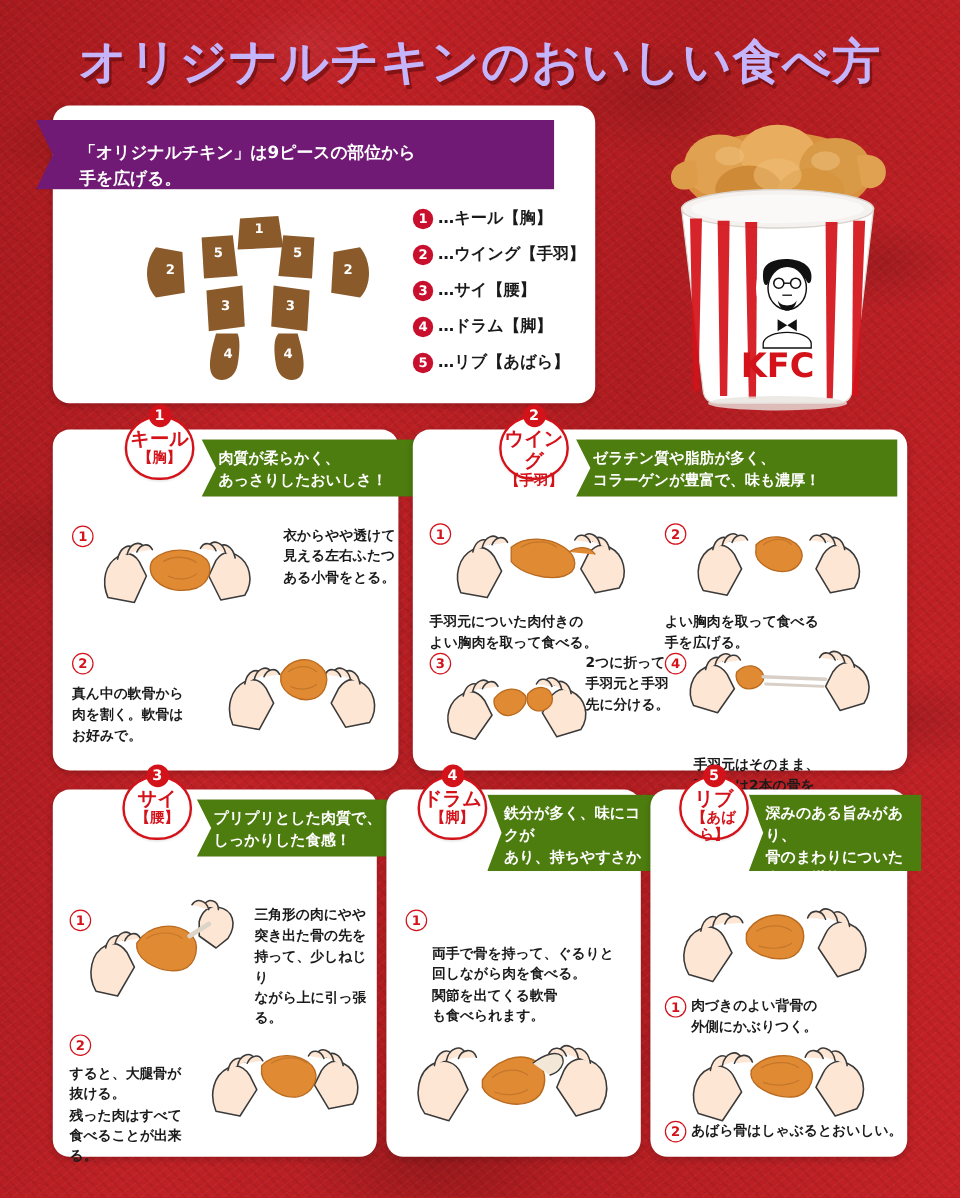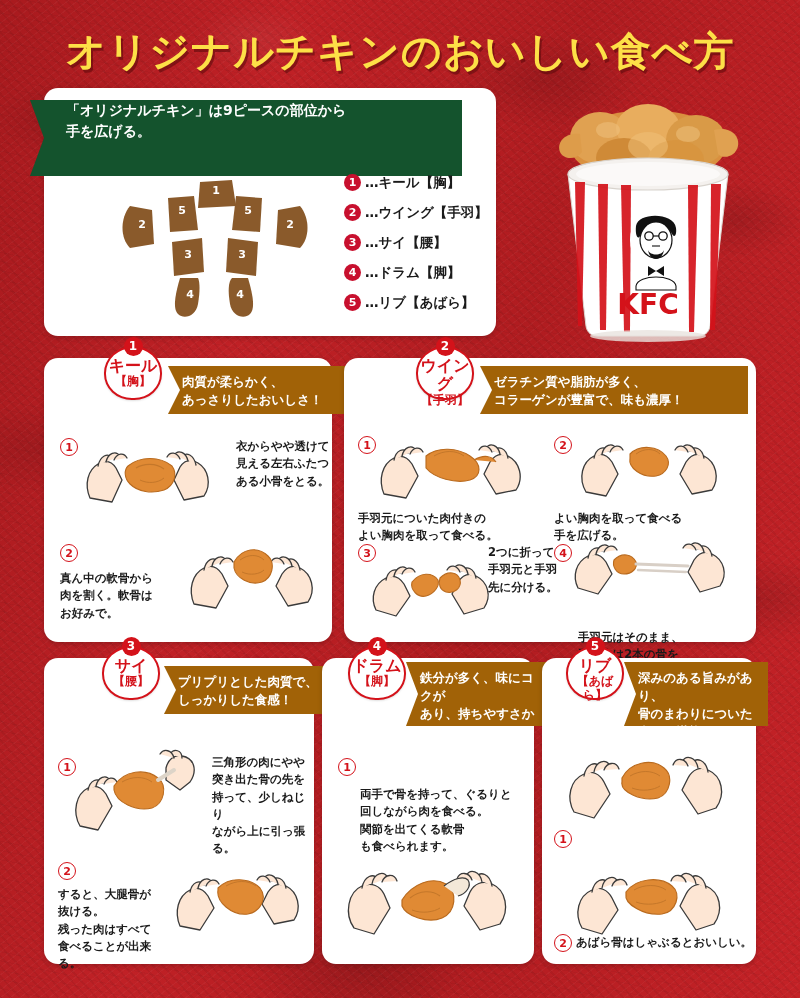--- a/index.html
+++ b/index.html
@@ -37,46 +37,46 @@
       repeating-linear-gradient(-38deg, rgba(255,255,255,0.035) 0 1px, transparent 1px 6px),
       repeating-linear-gradient(12deg, rgba(0,0,0,0.04) 0 1px, transparent 1px 9px);
   }
   .page { position: relative; width: 800px; height: 998px; }
 
   
   .title {
     position: absolute;
     top: 24px; left: 0; width: 800px;
     text-align: center;
-    color: #fde047;
+    color: #c4b5fd;
     font-size: 40px;
     font-weight: bold;
     letter-spacing: 1px;
     text-shadow: 2px 3px 0 rgba(90,8,10,0.55);
     font-family: "DejaVu Sans", "Liberation Sans", sans-serif;
   }
 
   
   .card {
     position: absolute;
     background: #ffffff;
     border-radius: 14px;
     box-shadow: 0 2px 5px rgba(0,0,0,0.18);
   }
 
   
   .intro-ribbon {
     position: absolute;
     left: -14px; top: 12px;
-    width: 432px; height: 76px;
-    background: #14532d;
+    width: 432px; height: 58px;
+    background: #701a75;
     color: #fff;
     font-size: 14px;
     font-weight: bold;
-    padding: 0 10px 8px 36px;
+    padding: 18px 10px 8px 36px;
     line-height: 1.5;
     clip-path: polygon(0 0, 100% 0, 100% 100%, 0 100%, 14px 50%);
     box-shadow: 0 1px 3px rgba(0,0,0,0.25);
   }
   .intro-ribbon::after {
     content: "";
     position: absolute;
     right: -1px; bottom: -10px;
     width: 0; height: 0;
     border-left: 12px solid #8d0c12;
@@ -114,21 +114,21 @@
     background: #d4121a; color: #fff;
     font-size: 12px; font-weight: bold;
     line-height: 19px;
     margin: -11px auto 1px;
   }
   .sec-badge .bl1 { font-size: 16px; font-weight: bold; line-height: 1.15; display:block; }
   .sec-badge .bl2 { font-size: 12px; font-weight: bold; line-height: 1.15; display:block; }
 
   .sec-ribbon {
     position: absolute;
-    background: #a16207;
+    background: #4d7c0f;
     color: #fff;
     font-weight: bold;
     font-size: 12.5px;
     line-height: 1.45;
     padding: 7px 8px 7px 40px;
     clip-path: polygon(0 0, 100% 0, 100% 100%, 0 100%, 12px 50%);
     box-shadow: 0 1px 3px rgba(0,0,0,0.2);
   }
   .sec-ribbon::after {
     content: "";
@@ -553,20 +553,22 @@
         <path d="M152,66 C162,52 158,34 144,28 C136,24 128,28 124,36 L118,48 L134,72 Z"></path>
         <path d="M144,30 C142,18 132,14 128,22"></path>
         <path d="M134,26 C132,15 122,12 118,20"></path>
         <path d="M124,24 C121,16 112,15 109,23"></path>
       </g>
       <path d="M58,36 C66,20 88,16 100,26 C110,34 106,52 94,56 C78,60 56,50 58,40 Z" fill="#e08a34" stroke="#b96a1e" stroke-width="1.2"></path>
       <path d="M66,34 C76,28 88,28 96,34" stroke="#c4772a" stroke-width="1" fill="none"></path>
       <path d="M68,46 C78,50 90,48 96,44" stroke="#c4772a" stroke-width="1" fill="none"></path>
     </svg>
     <div class="step-num" style="left:12px; top:172px;">1</div>
+    <div class="step-text" style="left:34px; top:172px; width:168px; white-space:pre-line;">肉づきのよい背骨の
+外側にかぶりつく。</div>
 
     <svg style="position:absolute; left:30px; top:204px;" width="160" height="76" viewBox="0 0 160 76">
       <g fill="#fde6d4" stroke="#3a3a3a" stroke-width="1.3" stroke-linejoin="round" stroke-linecap="round">
         <path d="M10,66 C2,52 6,34 20,28 C28,24 36,28 40,36 L46,48 L30,72 Z"></path>
         <path d="M20,30 C22,18 32,14 36,22"></path>
         <path d="M30,26 C32,15 42,12 46,20"></path>
         <path d="M40,24 C43,16 52,15 55,23"></path>
         <path d="M142,62 C152,48 148,30 134,24 C126,20 118,24 114,32 L108,44 L124,68 Z"></path>
         <path d="M134,26 C132,14 122,10 118,18"></path>
         <path d="M124,22 C122,11 112,8 108,16"></path>

